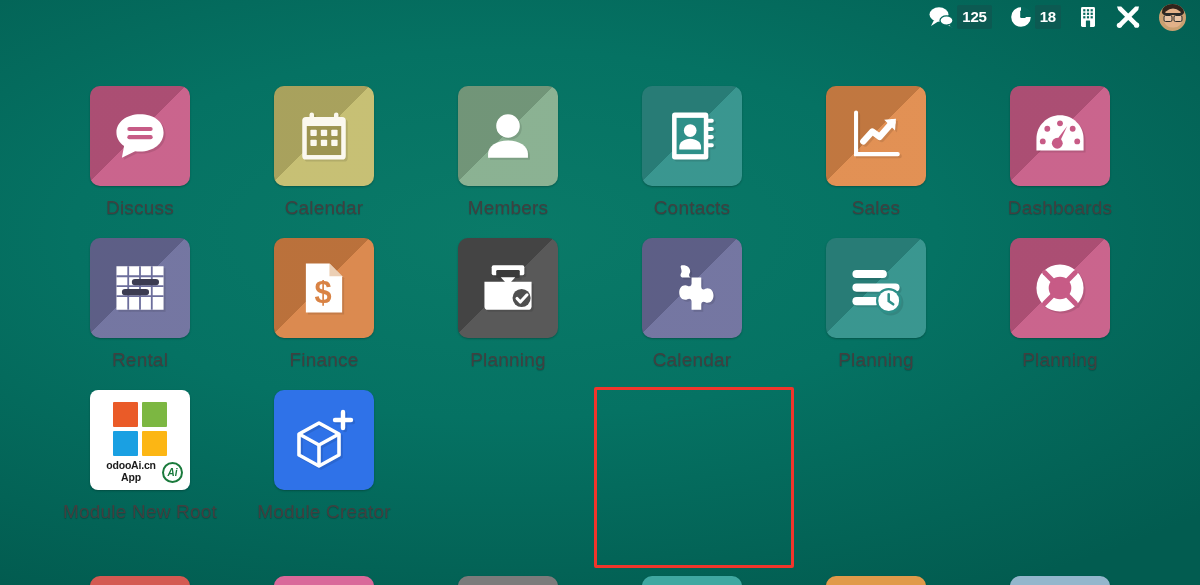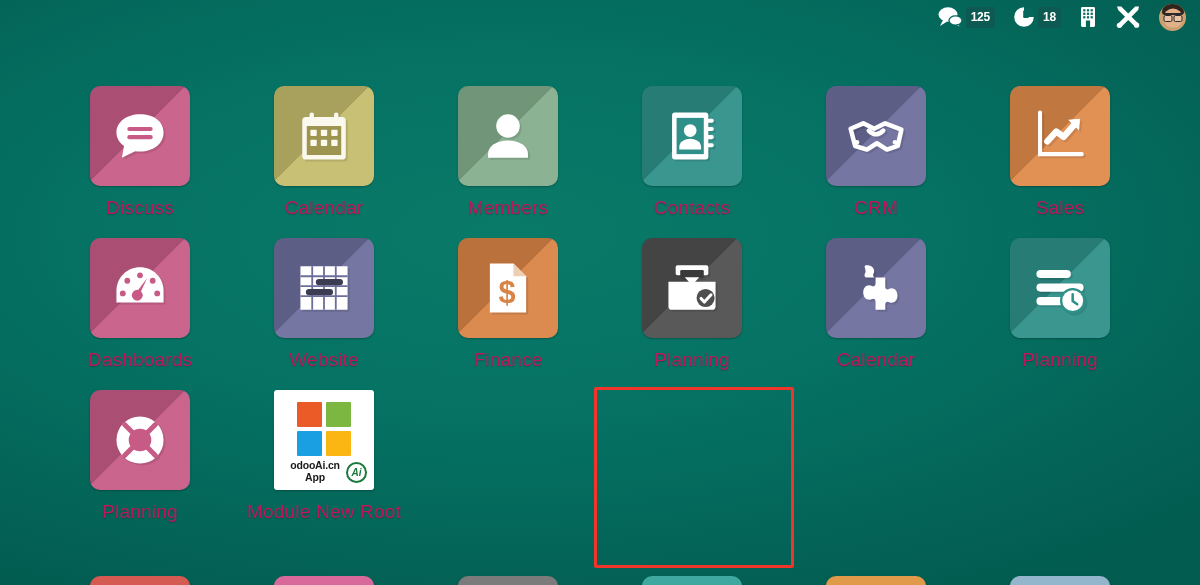--- a/index.html
+++ b/index.html
@@ -29,21 +29,21 @@
     display: flex;
     align-items: center;
     gap: 3px;
     color: #ffffff;
     height: 28px;
   }
   .tb-icon { display: flex; align-items: center; justify-content: center; }
   .tb-badge {
     background: #0c5a52;
     color: #ffffff;
-    font-size: 12px;
+    font-size: 15px;
     font-weight: 700;
     line-height: 1;
     padding: 4px 5px 5px 5px;
     border-radius: 2px;
     letter-spacing: -0.2px;
   }
   .avatar {
     width: 27px; height: 27px;
     border-radius: 50%;
     overflow: hidden;
@@ -125,21 +125,21 @@
   .tile .glyph {
     position: relative;
     z-index: 2;
     width: 58px; height: 58px;
     display: flex; align-items: center; justify-content: center;
   }
   .tile svg { width: 100%; height: 100%; display: block;
     filter: drop-shadow(2px 2px 0 rgba(0,0,0,0.10)); }
   .label {
     margin-top: 11px;
-    color: #be185d;
+    color: #404040;
     font-size: 19px;
     font-weight: 400;
     letter-spacing: .2px;
     text-align: center;
     white-space: nowrap;
     text-shadow: 0 1px 1px rgba(0,0,0,.2);
   }
 
   
   .grid-bottom {
@@ -165,21 +165,21 @@
     height: 181px;
     border: 3px solid #f1352b;
     border-radius: 2px;
     pointer-events: none;
     z-index: 20;
   }
 
   
   .tile.white-card {
     background: #ffffff;
-    border-radius: 3px;
+    border-radius: 8px;
     display: block;
     padding: 0;
   }
   .msquares {
     position: absolute;
     left: 50%;
     top: 12px;
     transform: translateX(-50%);
     width: 54px; height: 54px;
     display: grid;
@@ -353,34 +353,20 @@
             <rect x="48" y="22" width="8" height="4.5" rx="2"></rect>
             <rect x="48" y="31" width="8" height="4.5" rx="2"></rect>
             <rect x="48" y="40" width="8" height="4.5" rx="2"></rect>
           </g>
         </svg>
       </div>
     </div>
     <div class="label">Contacts</div>
   </div>
 
-  <div class="app">
-    <div class="tile" style="background:#6c6e9c">
-      <div class="lshadow"></div>
-      <div class="glyph">
-        <svg viewBox="0 0 64 64">
-          <path d="M4 24 L18 18 L30 24 L42 18 L60 25 L56 43 L44 47 L33 40 L22 47 L9 43 Z" fill="none" stroke="#fff" stroke-width="5" stroke-linejoin="round"></path>
-          <path d="M24 26 Q32 34 40 26" fill="none" stroke="#fff" stroke-width="5" stroke-linecap="round"></path>
-          <circle cx="11" cy="39" r="2.6" fill="#fff"></circle>
-          <circle cx="53" cy="39" r="2.6" fill="#fff"></circle>
-        </svg>
-      </div>
-    </div>
-    <div class="label">CRM</div>
-  </div>
 
   <div class="app">
     <div class="tile" style="background:#e08a4a">
       <div class="lshadow"></div>
       <div class="glyph">
         <svg viewBox="0 0 64 64">
           <path d="M10 6 v46 h46" fill="none" stroke="#fff" stroke-width="4.5" stroke-linecap="round"></path>
           <path d="M18 38 L28 27 L36 33 L50 17" fill="none" stroke="#fff" stroke-width="7" stroke-linejoin="round" stroke-linecap="round"></path>
           <path d="M41 14 L54 13 L53 26 Z" fill="#fff"></path>
         </svg>
@@ -422,21 +408,21 @@
             <line x1="6" y1="41" x2="58" y2="41"></line>
             <line x1="19" y1="8" x2="19" y2="56"></line>
             <line x1="32" y1="8" x2="32" y2="56"></line>
             <line x1="45" y1="8" x2="45" y2="56"></line>
           </g>
           <rect x="23" y="22" width="30" height="7" rx="3.5" fill="#3c3c52"></rect>
           <rect x="12" y="33" width="30" height="7" rx="3.5" fill="#3c3c52"></rect>
         </svg>
       </div>
     </div>
-    <div class="label">Website</div>
+    <div class="label">Rental</div>
   </div>
 
   <div class="app">
     <div class="tile" style="background:#d98345">
       <div class="lshadow"></div>
       <div class="glyph">
         <svg viewBox="0 0 64 64">
           <path d="M12 5 h26 l14 14 v40 H12 Z" fill="#fff"></path>
           <path d="M38 5 v14 h14 Z" fill="#eccfb4"></path>
           <text x="31" y="48" font-family="Liberation Sans, sans-serif" font-size="34" font-weight="bold" fill="#d98345" text-anchor="middle">$</text>
@@ -524,20 +510,36 @@
       <div class="card-text">
         <div>odooAi.cn</div>
         <div>App</div>
       </div>
       <div class="ai-badge">Ai</div>
     </div>
     <div class="label">Module New Root</div>
   </div>
 
 
+  <div class="app">
+    <div class="tile" style="background:#2f72e8">
+      <div class="glyph" style="width:64px;height:64px">
+        <svg viewBox="0 0 64 64">
+          <path d="M27 15 L47 26 V47 L27 58 L7 47 V26 Z" fill="none" stroke="#fff" stroke-width="3.6" stroke-linejoin="round"></path>
+          <path d="M7 26 L27 37 L47 26" fill="none" stroke="#fff" stroke-width="3.6" stroke-linejoin="round"></path>
+          <path d="M27 37 V58" fill="none" stroke="#fff" stroke-width="3.6"></path>
+          <g stroke="#fff" stroke-width="4.4" stroke-linecap="round">
+            <line x1="51" y1="4" x2="51" y2="20"></line>
+            <line x1="43" y1="12" x2="59" y2="12"></line>
+          </g>
+        </svg>
+      </div>
+    </div>
+    <div class="label">Module Creator</div>
+  </div>
 </div>
 
 <div class="grid-bottom">
   <div class="app">
     <div class="tile" style="background:#d45a52"></div>
   </div>
   <div class="app">
     <div class="tile" style="background:#d9699a"></div>
   </div>
   <div class="app">

